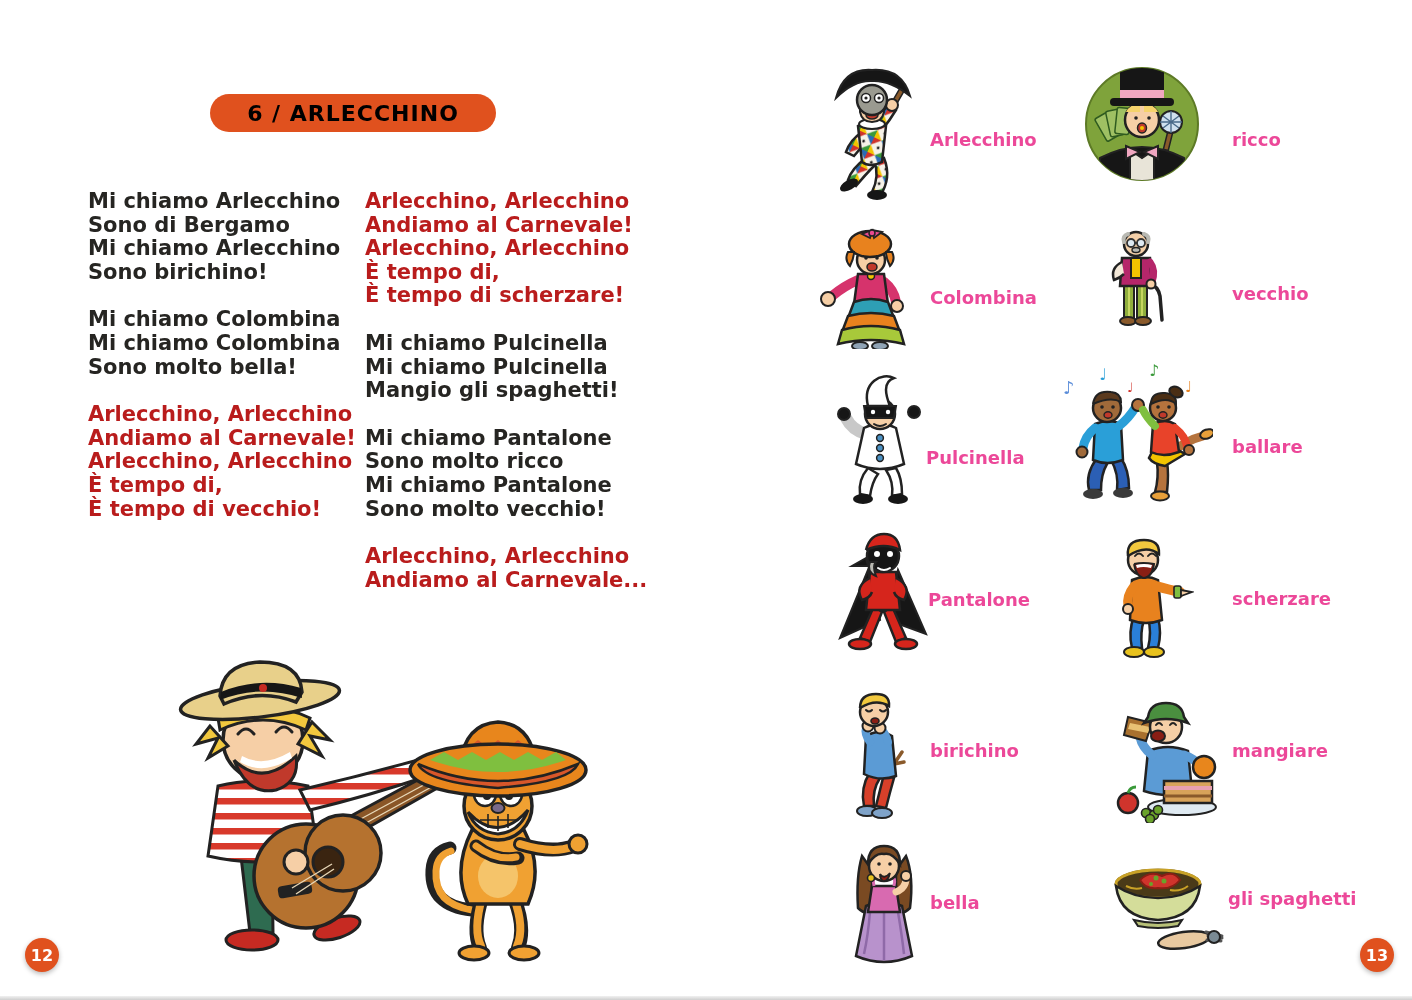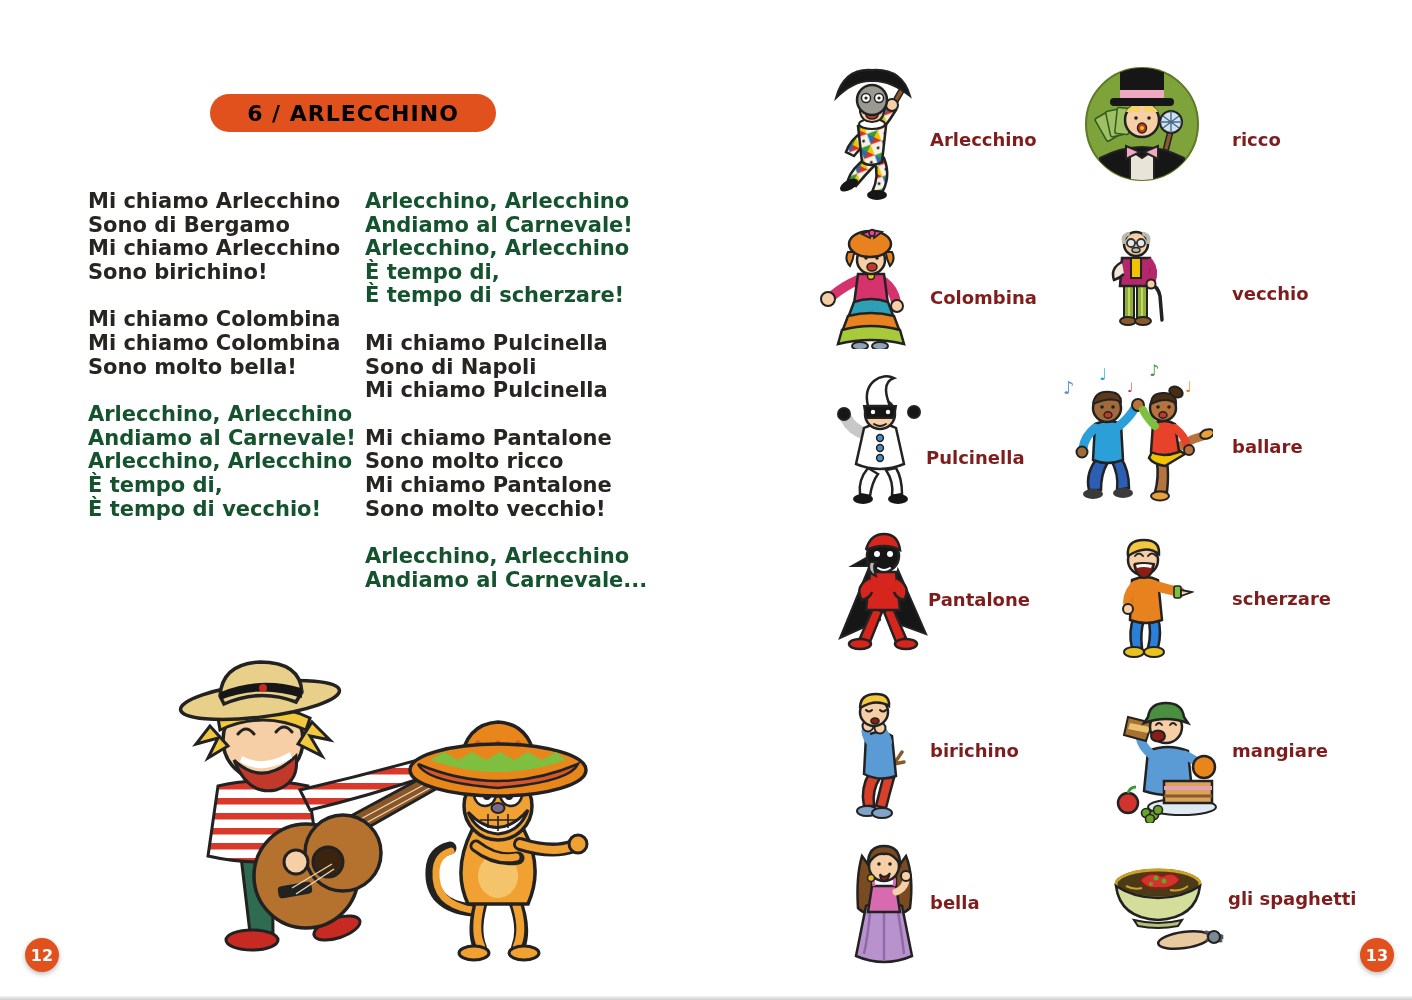--- a/index.html
+++ b/index.html
@@ -10,32 +10,32 @@
   
   .title-pill{left:210px;top:94px;width:286px;height:38px;background:#E0511E;
     border-radius:19px;color:#000000;font-weight:bold;font-size:22px;
     display:flex;align-items:center;justify-content:center;letter-spacing:1px;}
 
   
   .lyrics{font-size:21px;font-weight:bold;line-height:23.6px;color:#262522;width:290px;}
   .col1{left:88px;top:190px;}
   .col2{left:365px;top:190px;}
   .stanza{margin:0 0 24px 0;}
-  .stanza.orange .line{color:#14532d;}
+  .stanza.orange .line{color:#b91c1c;}
   .line{white-space:pre;}
 
   
   .pagenum{width:34px;height:34px;border-radius:50%;background:#E0511E;color:#fff;
     font-size:16px;font-weight:bold;display:flex;align-items:center;justify-content:center;
     box-shadow:0 2px 5px rgba(0,0,0,.28);}
   .pn-left{left:25px;top:938px;}
   .pn-right{left:1360px;top:938px;}
 
   
-  .vocab-label{font-size:18px;font-weight:bold;color:#7f1d1d;white-space:nowrap;}
+  .vocab-label{font-size:18px;font-weight:bold;color:#ec4899;white-space:nowrap;}
   .bottom-edge{left:0;top:996px;width:1412px;height:4px;
     background:linear-gradient(#f1f1f1,#cfcfcf);}
   svg{display:block;}
 </style>
 </head>
 <body>
 
 <div class="abs title-pill">6 / ARLECCHINO</div>
 
 <div class="abs lyrics col1">
@@ -62,22 +62,22 @@
 <div class="abs lyrics col2">
   <div class="stanza orange">
     <div class="line">Arlecchino, Arlecchino</div>
     <div class="line">Andiamo al Carnevale!</div>
     <div class="line">Arlecchino, Arlecchino</div>
     <div class="line">È tempo di,</div>
     <div class="line">È tempo di scherzare!</div>
   </div>
   <div class="stanza black">
     <div class="line">Mi chiamo Pulcinella</div>
-    <div class="line">Sono di Napoli</div>
     <div class="line">Mi chiamo Pulcinella</div>
+    <div class="line">Mangio gli spaghetti!</div>
   </div>
   <div class="stanza black">
     <div class="line">Mi chiamo Pantalone</div>
     <div class="line">Sono molto ricco</div>
     <div class="line">Mi chiamo Pantalone</div>
     <div class="line">Sono molto vecchio!</div>
   </div>
   <div class="stanza orange">
     <div class="line">Arlecchino, Arlecchino</div>
     <div class="line">Andiamo al Carnevale...</div>

